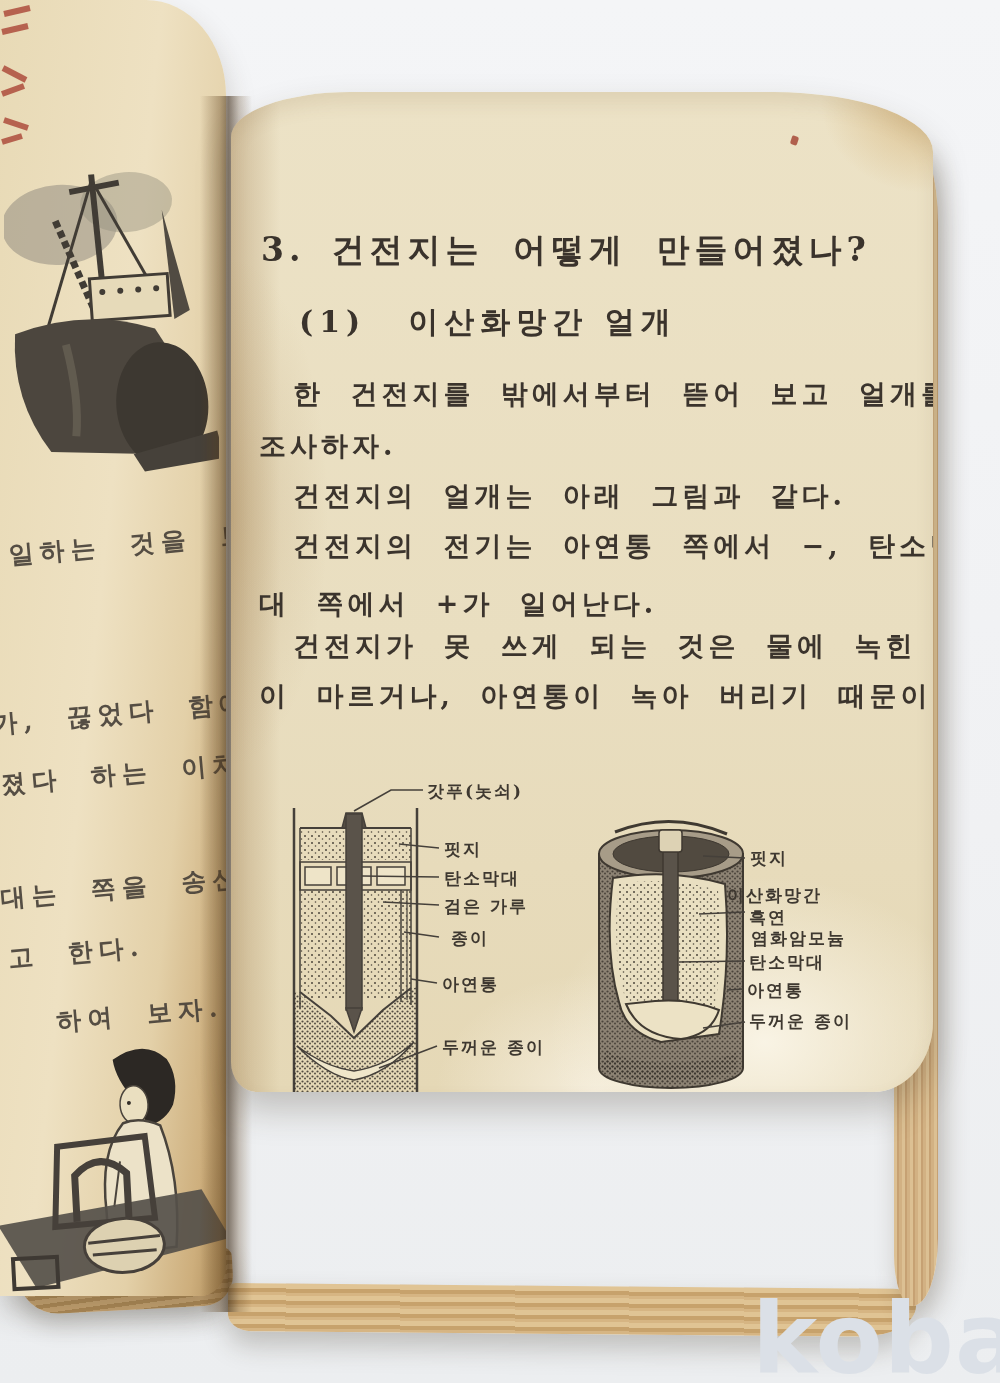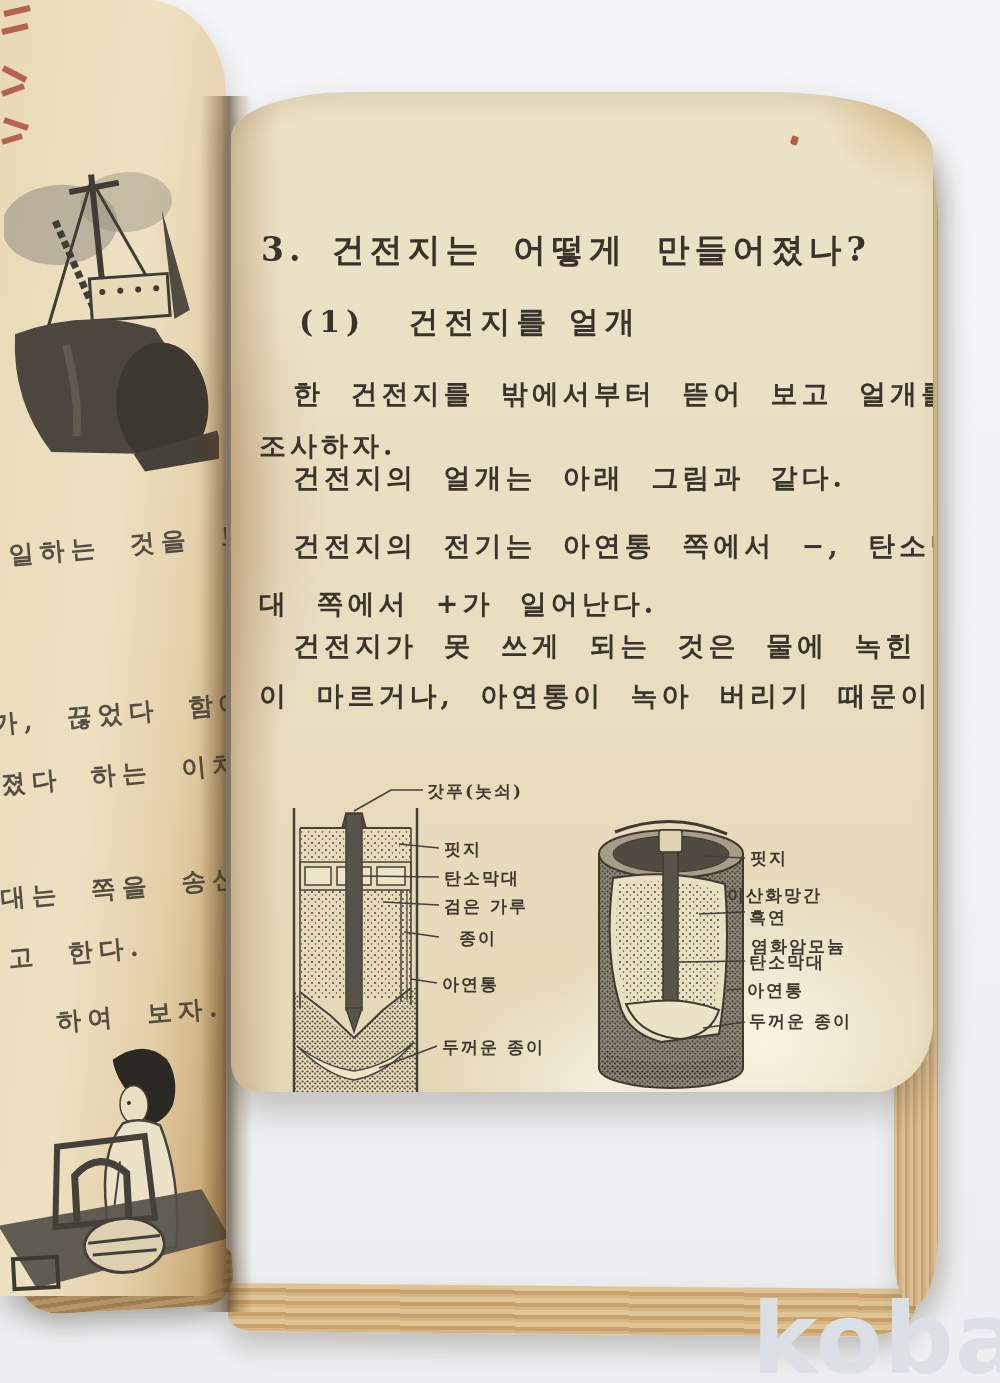--- a/index.html
+++ b/index.html
@@ -43,21 +43,21 @@
      box-shadow:0 18px 34px rgba(60,50,35,.25), inset 0 10px 18px rgba(120,90,50,.12);}
   .heading{position:absolute;left:30px;top:136px;font-size:33px;font-weight:700;
      letter-spacing:5px;word-spacing:13px;white-space:nowrap;}
   .heading .num{margin-right:26px;}
   .subheading{position:absolute;left:68px;top:210px;font-size:30px;font-weight:700;
      letter-spacing:6px;white-space:nowrap;}
   .subheading .num{margin-right:42px;font-weight:600;}
   .bline{position:absolute;font-size:27px;font-weight:600;letter-spacing:4px;word-spacing:13px;
      white-space:nowrap;color:#3b342d;}
   .ind{left:62px;} .flush{left:28px;}
-  .y0{top:284px;} .y1{top:336px;} .y2{top:368px;text-align:right;} .y3{top:436px;} .y4{top:486px;margin-top:8px;} .y5{top:536px;} .y6{top:586px;}
+  .y0{top:284px;} .y1{top:336px;} .y2{top:386px;text-align:right;} .y3{top:436px;} .y4{top:486px;margin-top:8px;} .y5{top:536px;} .y6{top:586px;}
   .figure{position:absolute;left:30px;top:658px;width:640px;height:368px;}
   .figure svg{position:absolute;left:0;top:0;}
   .lbl{position:absolute;font-size:17px;font-weight:700;letter-spacing:2px;white-space:nowrap;color:#3e3830;}
   .pageno{position:absolute;left:298px;top:1072px;font-size:23px;font-weight:600;letter-spacing:7px;}
   .red-speck{position:absolute;left:560px;top:44px;width:7px;height:9px;background:#a2402e;
      border-radius:2px;transform:rotate(18deg);opacity:.8;}
   
   .watermark{position:absolute;left:752px;top:1282px;font-family:"DejaVu Sans","Liberation Sans",sans-serif;
      font-size:98px;font-weight:700;letter-spacing:1px;color:#dbe0e7;}
 </style>
@@ -132,21 +132,21 @@
   <div class="gutter"></div>
 
   <div class="right-page">
     <div class="red-speck"></div>
 
     <div class="heading">
       <span class="num">3.</span><span>건전지는 어떻게 만들어졌나?</span>
     </div>
 
     <div class="subheading">
-      <span class="num">(1)</span><span>건전지를 얼개</span>
+      <span class="num">(1)</span><span>이산화망간 얼개</span>
     </div>
 
     <div class="bline ind y0">한 건전지를 밖에서부터 뜯어 보고 얼개를</div>
     <div class="bline flush y1">조사하자.</div>
     <div class="bline ind y2">건전지의 얼개는 아래 그림과 같다.</div>
     <div class="bline ind y3">건전지의 전기는 아연통 쪽에서 −, 탄소막</div>
     <div class="bline flush y4">대 쪽에서 +가 일어난다.</div>
     <div class="bline ind y5">건전지가 못 쓰게 되는 것은 물에 녹힌 약</div>
     <div class="bline flush y6">이 마르거나, 아연통이 녹아 버리기 때문이다.</div>
 
@@ -216,28 +216,28 @@
           <path d="M418,212 L484,211"></path>
           <path d="M466,240 L482,239"></path>
           <path d="M442,278 L484,272"></path>
         </g>
       </svg>
 
       <div class="lbl" style="left:166px;top:30px;">갓푸(놋쇠)</div>
       <div class="lbl" style="left:183px;top:88px;">핏지</div>
       <div class="lbl" style="left:183px;top:117px;">탄소막대</div>
       <div class="lbl" style="left:183px;top:145px;text-align:right;">검은 가루</div>
-      <div class="lbl" style="left:198px;top:177px;">종이</div>
+      <div class="lbl" style="left:190px;top:177px;">종이</div>
       <div class="lbl" style="left:181px;top:223px;">아연통</div>
       <div class="lbl" style="left:181px;top:286px;">두꺼운 종이</div>
 
       <div class="lbl" style="left:489px;top:97px;">핏지</div>
       <div class="lbl" style="left:466px;top:134px;">이산화망간</div>
       <div class="lbl" style="left:488px;top:156px;">흑연</div>
-      <div class="lbl" style="left:490px;top:177px;margin-top:8px;">염화암모늄</div>
+      <div class="lbl" style="left:490px;top:177px;">염화암모늄</div>
       <div class="lbl" style="left:488px;top:201px;">탄소막대</div>
       <div class="lbl" style="left:486px;top:229px;">아연통</div>
       <div class="lbl" style="left:488px;top:260px;">두꺼운 종이</div>
     </div>
 
     <div class="pageno">— 81 —</div>
   </div>
 
   <div class="watermark">kobay</div>
 </div>

